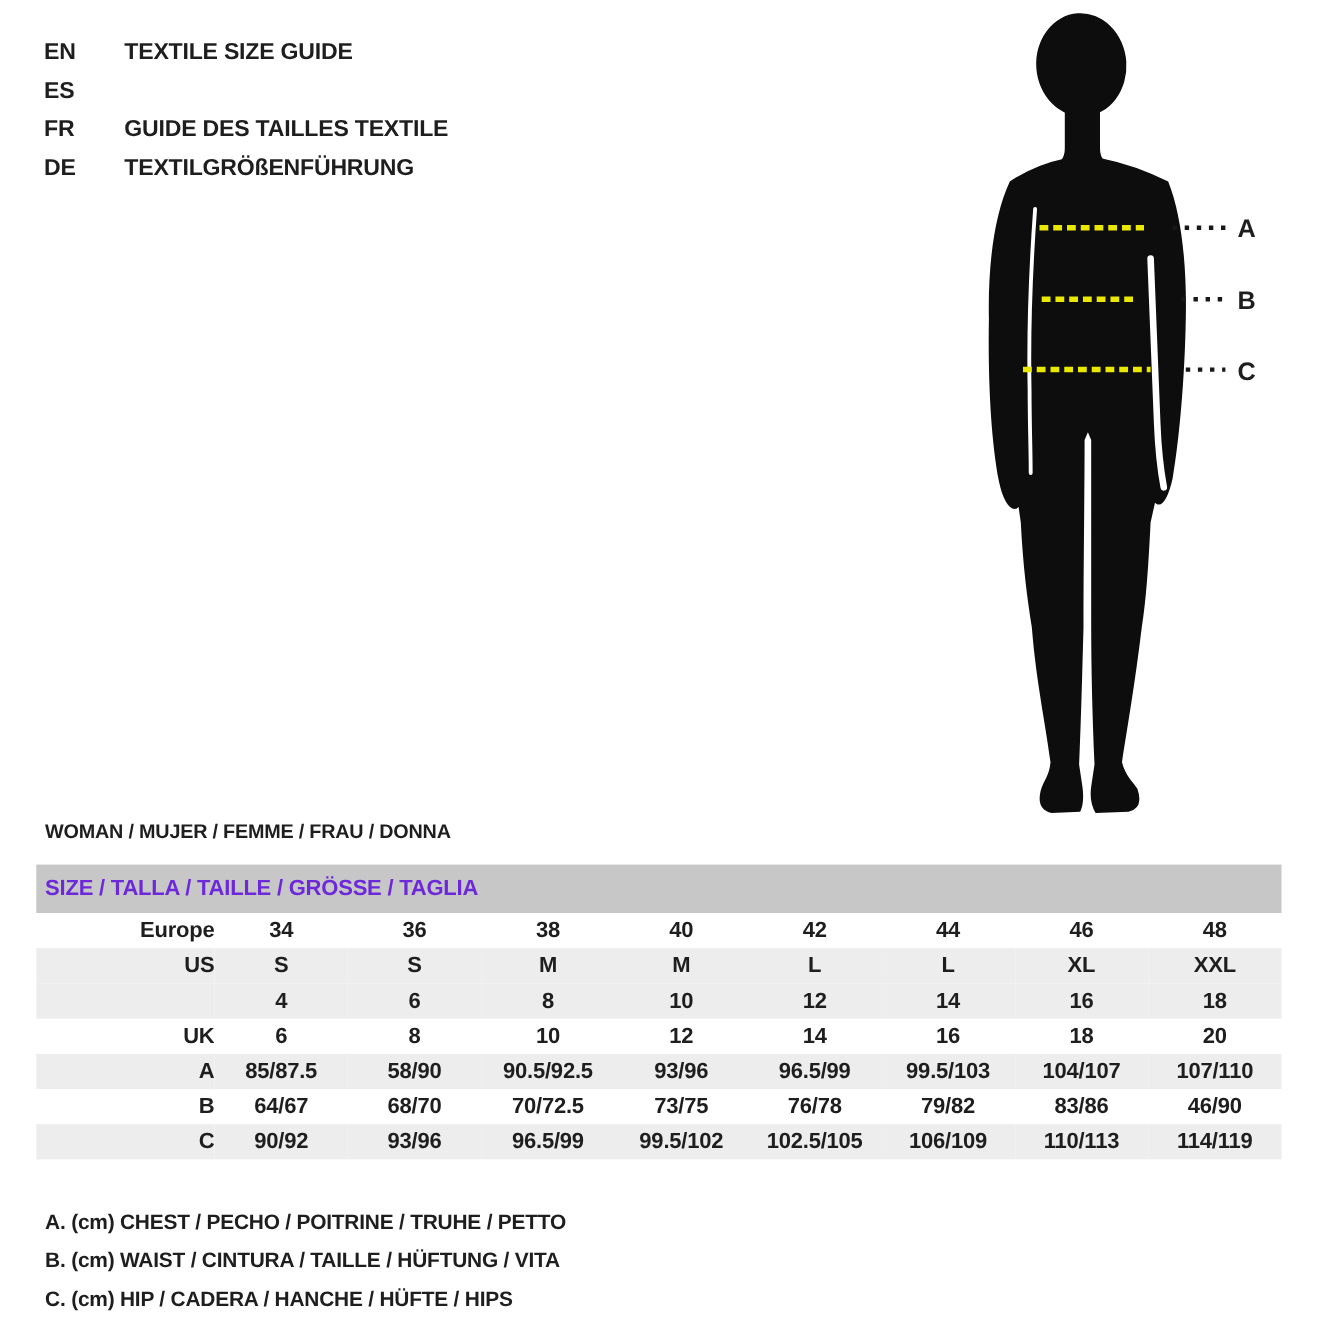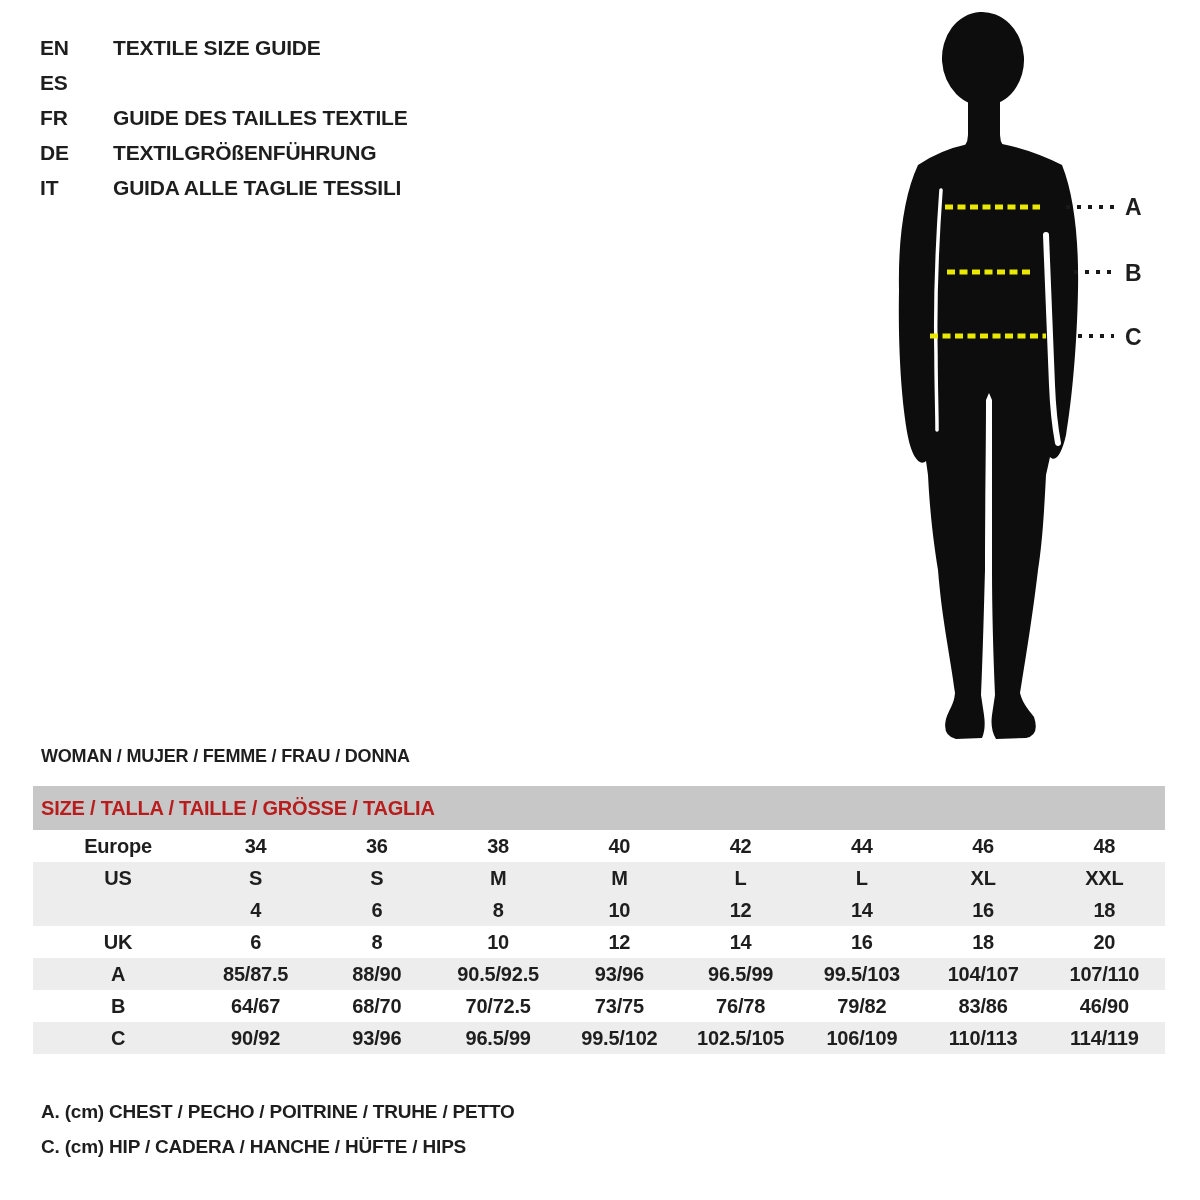--- a/index.html
+++ b/index.html
@@ -17,24 +17,24 @@
   .figure svg{position:absolute;left:0;top:0;}
   .marker{position:absolute;left:245px;font-size:23px;font-weight:700;line-height:26px;}
   .marker-0{top:189px}.marker-1{top:255px}.marker-2{top:319px}
   
   .section-title{position:absolute;left:41px;top:746px;font-size:18px;font-weight:700;
     letter-spacing:-0.2px;}
   
   table.size{position:absolute;left:33px;top:786px;width:1132px;border-collapse:collapse;
     table-layout:fixed;}
   .size th{background:var(--header-bg,#c7c7c7);height:44px;text-align:left;
-    padding:0 0 0 8px;font-size:20px;font-weight:700;color:#b91c1c;letter-spacing:-0.2px;}
+    padding:0 0 0 8px;font-size:20px;font-weight:700;color:#6d28d9;letter-spacing:-0.2px;}
   .size td{height:32px;text-align:center;font-size:20px;font-weight:700;padding:0;
     letter-spacing:-0.2px;color:#1e1e1e;}
-  .size td.label{text-align:center;padding-left:8px;}
+  .size td.label{text-align:right;padding-left:8px;}
   .size tr.shade td{background:var(--stripe-bg,#ededed);}
   .size col.c-label{width:162px;}
   
   .legend{position:absolute;left:41px;top:1094px;font-size:19px;font-weight:700;
     line-height:35px;letter-spacing:-0.2px;}
 </style>
 </head>
 <body>
 
 <div class="canvas">
@@ -47,24 +47,20 @@
       <div class="lang-row">
        <span class="lang-code">ES</span>
      </div>
       <div class="lang-row">
        <span class="lang-code">FR</span>
        <span class="lang-title">GUIDE DES TAILLES TEXTILE</span>
      </div>
       <div class="lang-row">
        <span class="lang-code">DE</span>
        <span class="lang-title">TEXTILGRÖßENFÜHRUNG</span>
-     </div>
-      <div class="lang-row">
-       <span class="lang-code">IT</span>
-       <span class="lang-title">GUIDA ALLE TAGLIE TESSILI</span>
      </div>
     </div>
 
   <div class="figure">
     <svg viewBox="0 0 320 745" width="320" height="745">
       <g style="fill:var(--silhouette,#0d0d0d)">
         <ellipse cx="103" cy="54" rx="41" ry="47" transform="rotate(-4 103 54)"></ellipse>
         <path d="M88,76 h32 v54 q0,12 12,18 h-56 q12,-6 12,-18 z"></path>
         <path d="M38,160 Q60,145 88,139 L122,139 Q152,145 182,160
                  C194,190 199,235 198,285 C197,340 192,395 186,430
@@ -161,21 +157,21 @@
           <td>10</td>
           <td>12</td>
           <td>14</td>
           <td>16</td>
           <td>18</td>
           <td>20</td>
      </tr>
         <tr class="shade">
        <td class="label">A</td>
           <td>85/87.5</td>
-          <td>88/90</td>
+          <td>58/90</td>
           <td>90.5/92.5</td>
           <td>93/96</td>
           <td>96.5/99</td>
           <td>99.5/103</td>
           <td>104/107</td>
           <td>107/110</td>
      </tr>
         <tr class="">
        <td class="label">B</td>
           <td>64/67</td>
@@ -196,16 +192,17 @@
           <td>102.5/105</td>
           <td>106/109</td>
           <td>110/113</td>
           <td>114/119</td>
      </tr>
       </tbody>
   </table>
 
   <div class="legend">
       <div class="legend-line">A. (cm) CHEST / PECHO / POITRINE / TRUHE / PETTO</div>
+      <div class="legend-line">B. (cm) WAIST / CINTURA / TAILLE / HÜFTUNG / VITA</div>
       <div class="legend-line">C. (cm) HIP / CADERA / HANCHE / HÜFTE / HIPS</div>
     </div>
 
 </div>
 
 </body></html>

